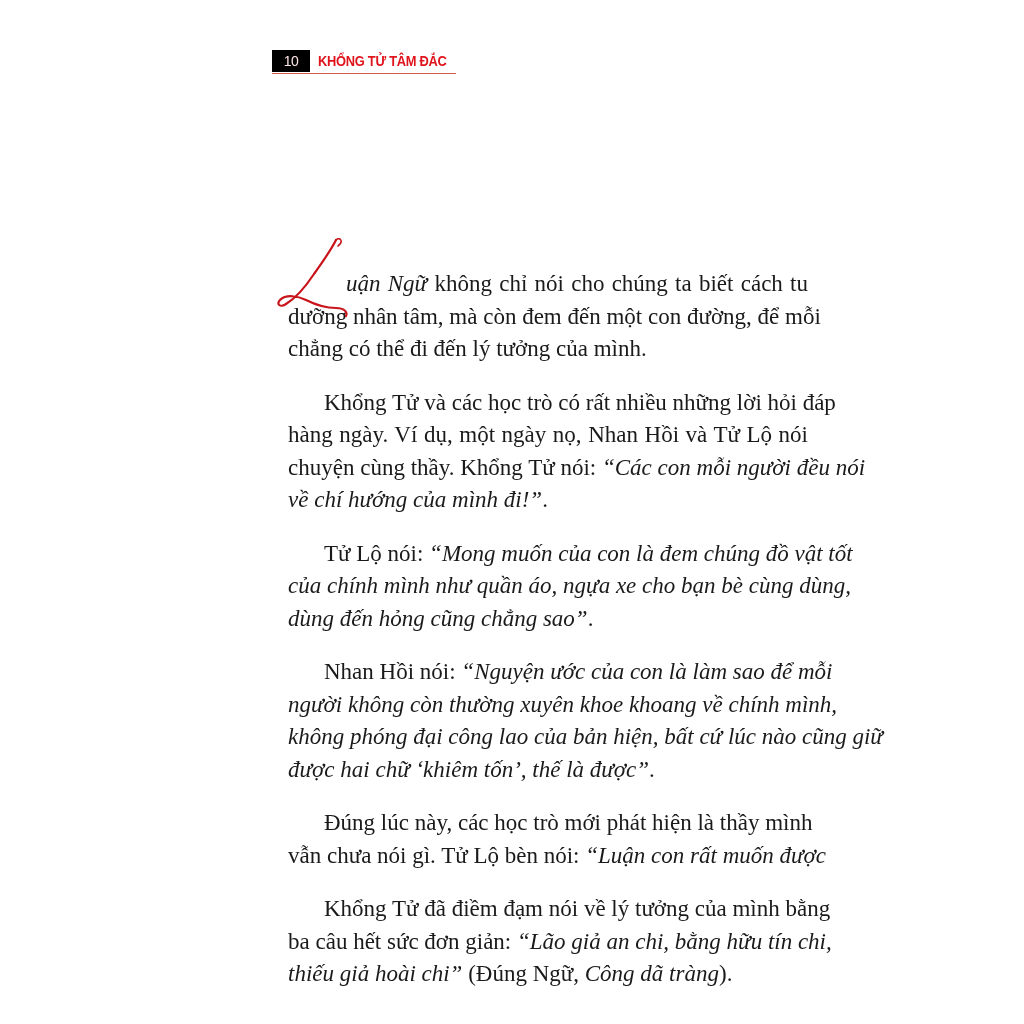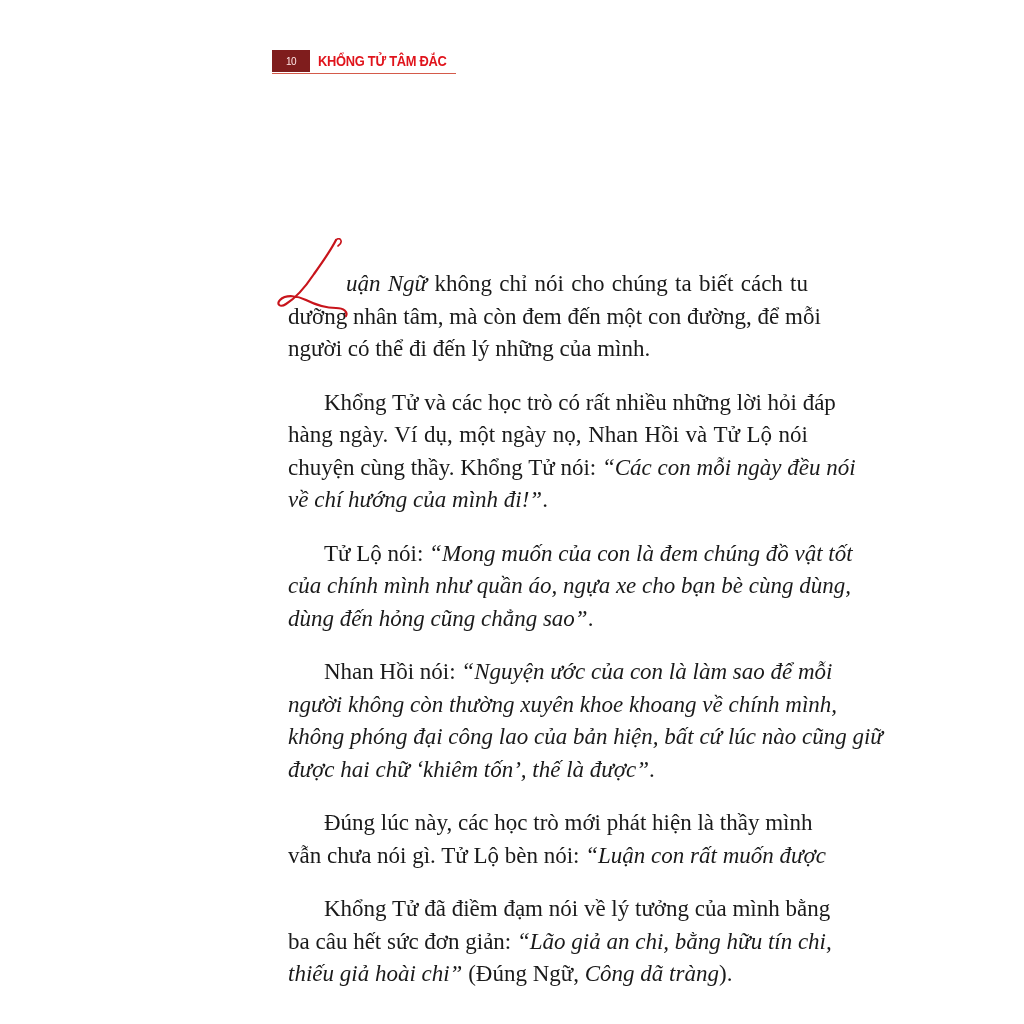--- a/index.html
+++ b/index.html
@@ -19,24 +19,24 @@
       position: absolute;
       left: 272px;
       top: 50px;
       display: flex;
       align-items: center;
       height: 22px;
     }
     .page-number-box {
       width: 38px;
       height: 22px;
-      background: #7f1d1d;
+      background: #000000;
       color: #ffe6e6;
       font-family: "Liberation Sans", "DejaVu Sans", sans-serif;
-      font-size: 10px;
+      font-size: 14px;
       display: flex;
       align-items: center;
       justify-content: center;
       letter-spacing: -0.5px;
     }
     .running-title {
       margin-left: 8px;
       color: #e0141c;
       font-family: "Liberation Sans", "DejaVu Sans", sans-serif;
       font-weight: bold;
@@ -106,26 +106,26 @@
 <div class="header-rule"></div>
 
 <div class="text-column" id="text-column">
   <svg class="drop-cap" viewBox="0 0 80 90" xmlns="http://www.w3.org/2000/svg">
     <path d="M62 2 C 58 10, 50 22, 40 36 C 32 48, 22 60, 12 66 C 6 70, 2 66, 6 62 C 12 56, 24 58, 32 62 C 42 67, 52 70, 62 70 C 70 70, 74 74, 72 78" fill="none" stroke="#c8141b" stroke-width="2.2" stroke-linecap="round"></path>
     <path d="M62 2 C 66 -2, 70 4, 64 8" fill="none" stroke="#c8141b" stroke-width="1.6" stroke-linecap="round"></path>
   </svg>
 <div class="para">
       <span class="line first-drop"><span class="it">uận Ngữ</span><span> không chỉ nói cho chúng ta biết cách tu</span></span>
       <span class="line"><span>dưỡng nhân tâm, mà còn đem đến một con đường, để mỗi</span></span>
-      <span class="line last"><span>người có thể đi đến lý những của mình.</span></span>
+      <span class="line last"><span>chẳng có thể đi đến lý tưởng của mình.</span></span>
     </div>
     <div class="para">
       <span class="line indented"><span>Khổng Tử và các học trò có rất nhiều những lời hỏi đáp</span></span>
       <span class="line"><span>hàng ngày. Ví dụ, một ngày nọ, Nhan Hồi và Tử Lộ nói</span></span>
-      <span class="line"><span>chuyện cùng thầy. Khổng Tử nói: </span><span class="it">“Các con mỗi ngày đều nói</span></span>
+      <span class="line"><span>chuyện cùng thầy. Khổng Tử nói: </span><span class="it">“Các con mỗi người đều nói</span></span>
       <span class="line last"><span class="it">về chí hướng của mình đi!”</span><span>.</span></span>
     </div>
     <div class="para">
       <span class="line indented"><span>Tử Lộ nói: </span><span class="it">“Mong muốn của con là đem chúng đồ vật tốt</span></span>
       <span class="line"><span class="it">của chính mình như quần áo, ngựa xe cho bạn bè cùng dùng,</span></span>
       <span class="line last"><span class="it">dùng đến hỏng cũng chẳng sao”</span><span>.</span></span>
     </div>
     <div class="para">
       <span class="line indented"><span>Nhan Hồi nói: </span><span class="it">“Nguyện ước của con là làm sao để mỗi</span></span>
       <span class="line"><span class="it">người không còn thường xuyên khoe khoang về chính mình,</span></span>

